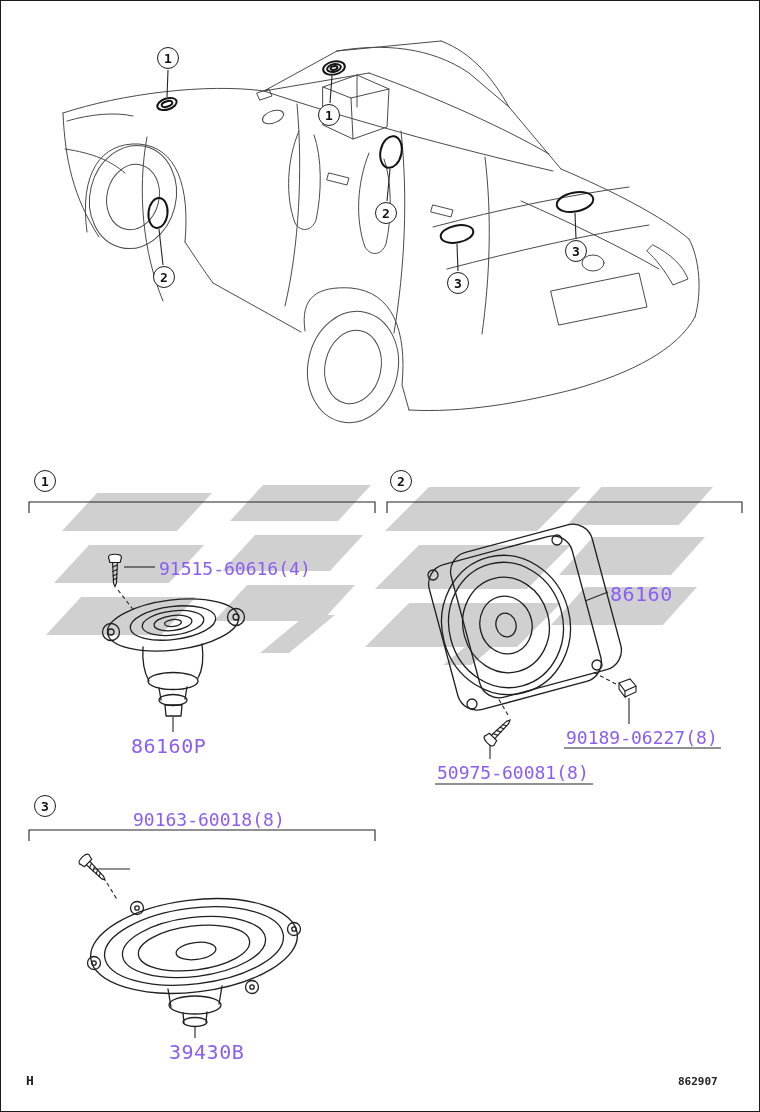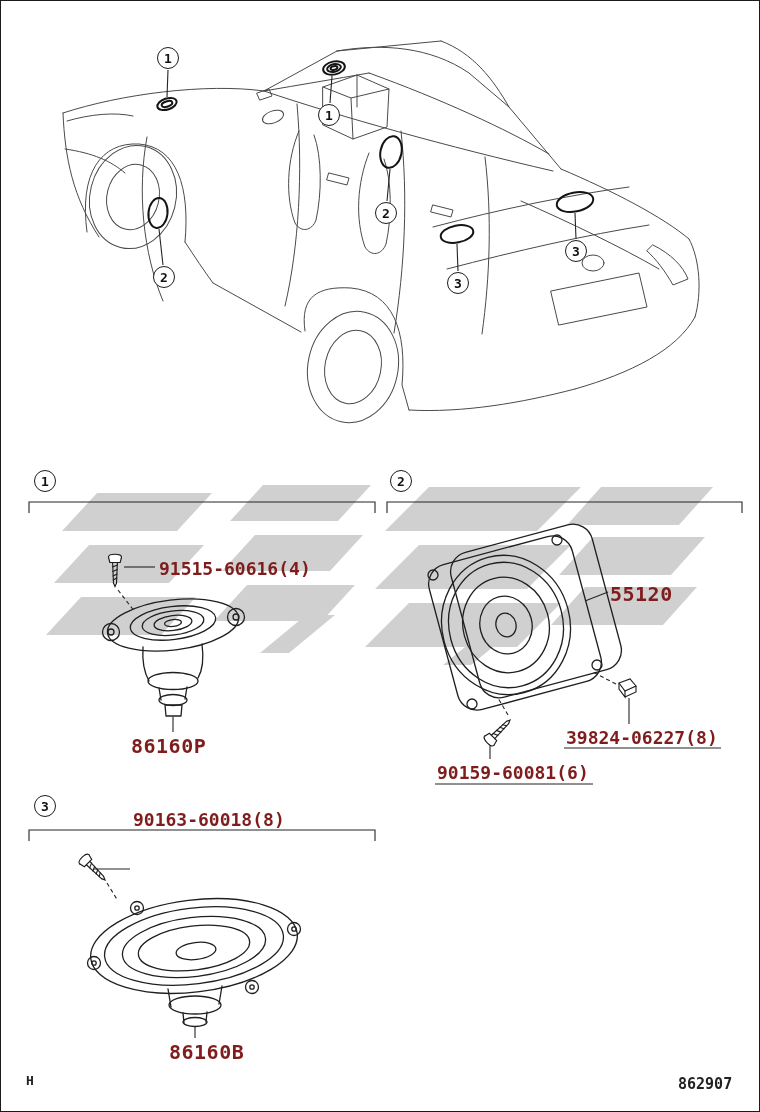--- a/index.html
+++ b/index.html
@@ -20,26 +20,26 @@
   .screwg { fill:#ffffff; stroke:#1c1c1c; stroke-width:1.1; }
 
   .callout {
     position:absolute; width:22px; height:22px;
     border:1.6px solid #1c1c1c; border-radius:50%;
     display:flex; align-items:center; justify-content:center;
     font-size:13px; font-weight:bold; color:#111; background:#fff;
     line-height:1;
   }
   .plabel {
-    position:absolute; font-size:18px; font-weight:bold; color:#7f1d1d;
+    position:absolute; font-size:18px; font-weight:normal; color:#8b5cf6;
     white-space:nowrap; letter-spacing:0;
   }
   .plabel.big { font-size:20px; letter-spacing:0.5px; }
   .footer-mark { position:absolute; font-size:13px; font-weight:bold; color:#222; }
-  .footer-mark.doc { font-size:15px;text-align:center; }
+  .footer-mark.doc { font-size:11px;text-align:center; }
 </style>
 </head>
 <body>
 
 <div class="page">
 
   <svg class="art" width="760" height="1112" viewBox="0 0 760 1112">
 
     <defs>
       <g id="screw" stroke="#1c1c1c" stroke-width="1.1" fill="none" stroke-linecap="round">
@@ -225,22 +225,22 @@
   <div class="callout" style="left:374px;top:201px">2</div>
   <div class="callout" style="left:446px;top:271px">3</div>
   <div class="callout" style="left:564px;top:239px">3</div>
 
   <div class="callout" style="left:33px;top:469px">1</div>
   <div class="callout" style="left:389px;top:469px">2</div>
   <div class="callout" style="left:33px;top:794px">3</div>
 
   <div class="plabel" style="left:158px;top:557px">91515-60616(4)</div>
   <div class="plabel big" style="left:130px;top:733px">86160P</div>
-  <div class="plabel big" style="left:609px;top:581px">55120</div>
-  <div class="plabel" style="left:565px;top:726px">39824-06227(8)</div>
-  <div class="plabel" style="left:436px;top:761px">90159-60081(6)</div>
+  <div class="plabel big" style="left:609px;top:581px">86160</div>
+  <div class="plabel" style="left:565px;top:726px">90189-06227(8)</div>
+  <div class="plabel" style="left:436px;top:761px">50975-60081(8)</div>
   <div class="plabel" style="left:132px;top:808px">90163-60018(8)</div>
-  <div class="plabel big" style="left:168px;top:1039px">86160B</div>
+  <div class="plabel big" style="left:168px;top:1039px">39430B</div>
 
   <div class="footer-mark" style="left:25px;top:1072px">H</div>
   <div class="footer-mark doc" style="left:677px;top:1074px">862907</div>
 
 </div>
 
 </body></html>

